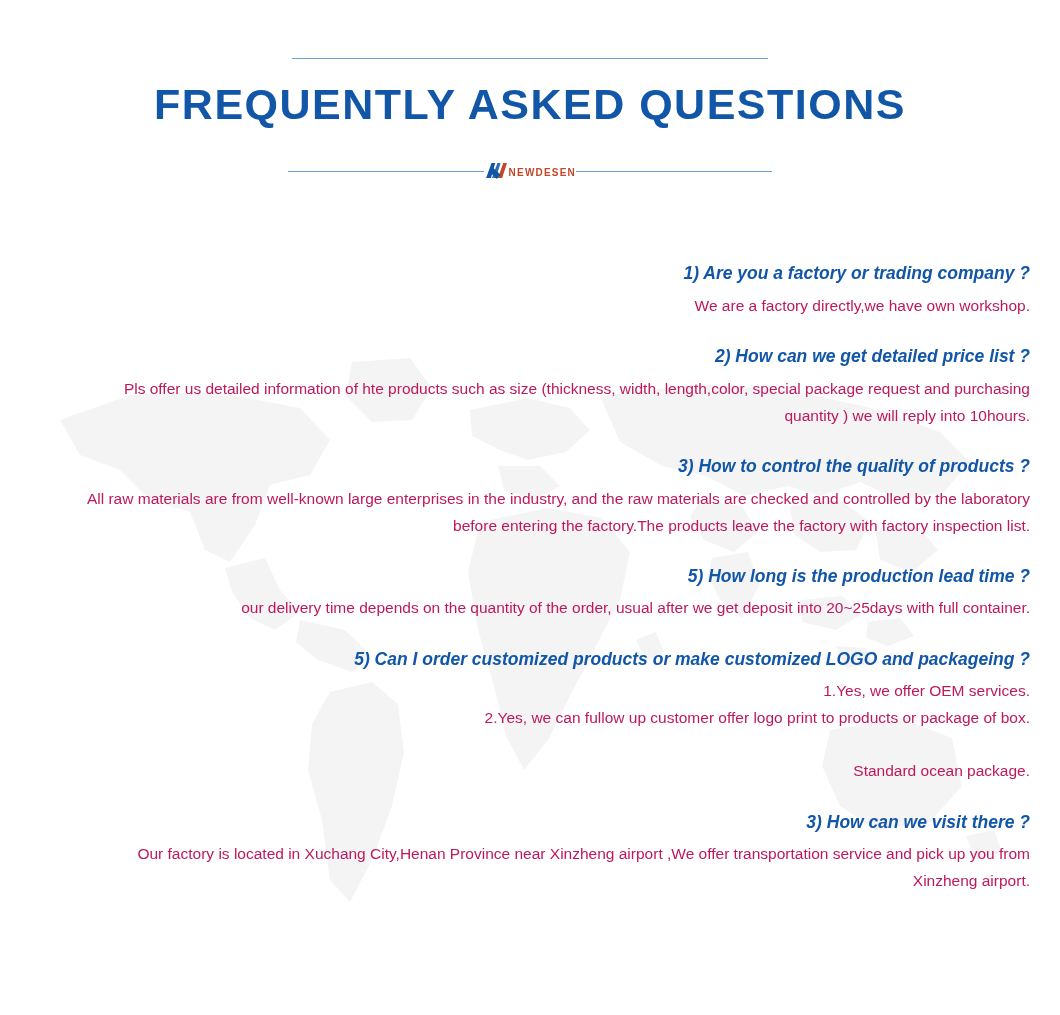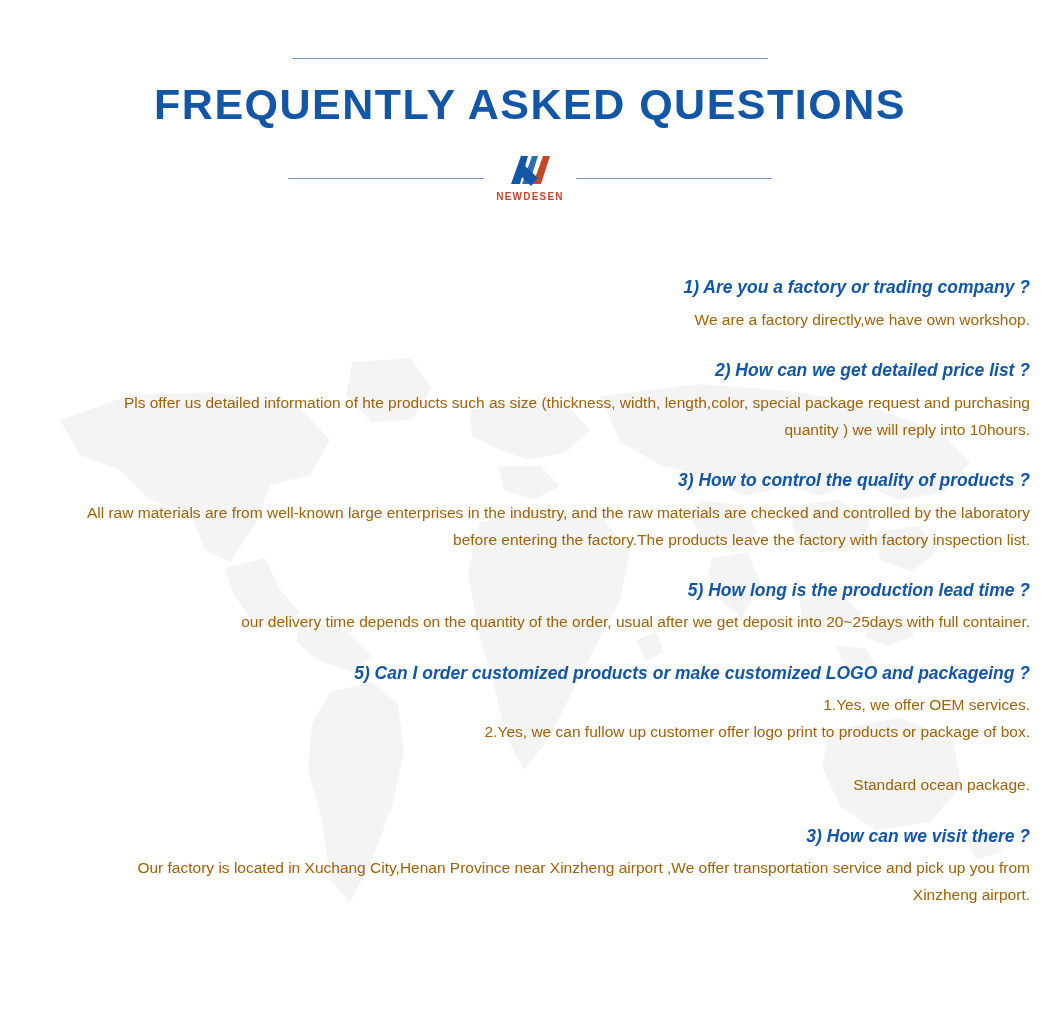--- a/index.html
+++ b/index.html
@@ -62,21 +62,21 @@
     margin-top: 26px;
   }
   .logo-row .rule-side {
     width: 196px;
     height: 1px;
     background: #6f9fd2;
   }
   .logo-block {
     width: 92px;
     display: flex;
-    flex-direction: column;
+    flex-direction: row;
     align-items: center;
     justify-content: center;
   }
   .logo-mark {
     width: 46px;
     height: 34px;
     display: block;
   }
   .logo-text {
     font-size: 10px;
@@ -98,21 +98,21 @@
   .faq-q {
     font-size: 17.5px;
     font-weight: bold;
     font-style: italic;
     color: #1256a8;
     line-height: 1.35;
     margin: 0 0 6px 0;
   }
   .faq-a {
     font-size: 15.5px;
-    color: #a16207;
+    color: #be185d;
     line-height: 1.75;
     margin: 0 0 0 44px;
     font-weight: 400;
   }
   .faq-a-line {
     display: block;
   }
 </style>
 </head>
 <body>

